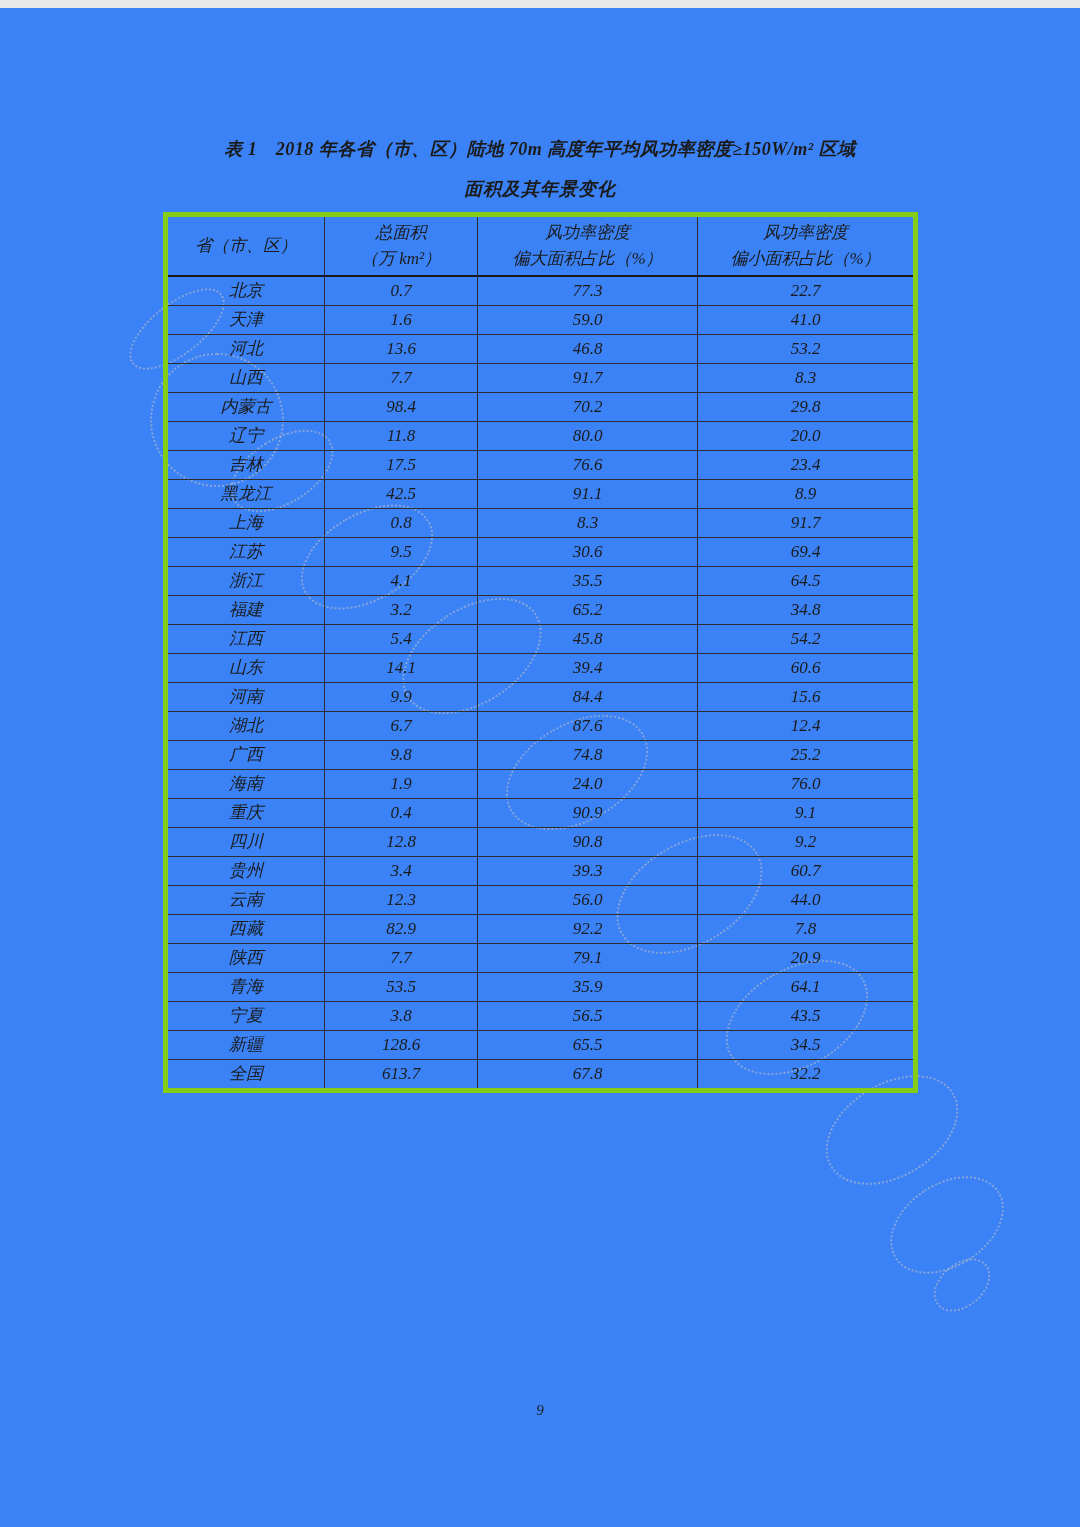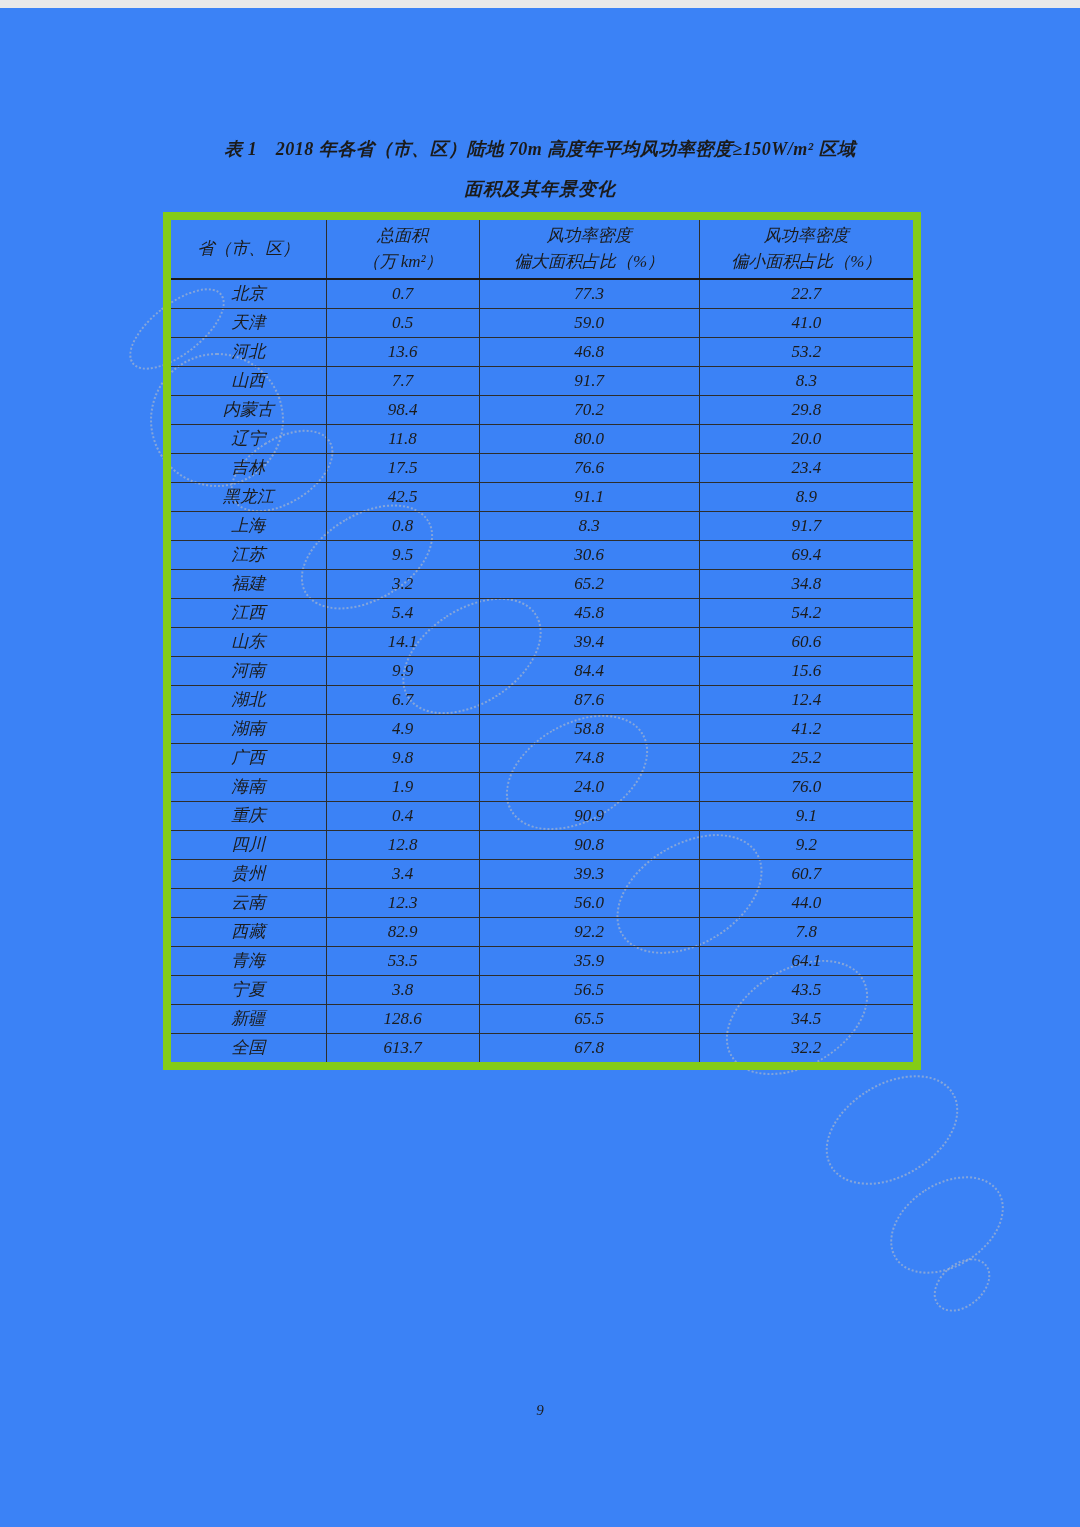--- a/index.html
+++ b/index.html
@@ -44,21 +44,21 @@
     background: transparent;
   }
   table.data th, table.data td {
     border: 1px solid #2d2d2d;
     text-align: center;
     vertical-align: middle;
     padding: 0;
     font-size: 17px;
     color: #1b1b1b;
   }
-  table.data { border: 8px solid #84cc16; }
+  table.data { border: 5px solid #84cc16; }
   table.data thead th {
     height: 58px;
     white-space: pre-line;
     line-height: 26px;
     font-weight: 400;
     border-bottom: 2px solid #1a1a1a;
   }
   table.data tbody td {
     height: 28px;
     line-height: 28px;
@@ -140,21 +140,21 @@
       </thead>
       <tbody>
           <tr>
             <td>北京</td>
             <td>0.7</td>
             <td>77.3</td>
             <td>22.7</td>
           </tr>
           <tr>
             <td>天津</td>
-            <td>0.5</td>
+            <td>1.6</td>
             <td>59.0</td>
             <td>41.0</td>
           </tr>
           <tr>
             <td>河北</td>
             <td>13.6</td>
             <td>46.8</td>
             <td>53.2</td>
           </tr>
           <tr>
@@ -193,20 +193,26 @@
             <td>8.3</td>
             <td>91.7</td>
           </tr>
           <tr>
             <td>江苏</td>
             <td>9.5</td>
             <td>30.6</td>
             <td>69.4</td>
           </tr>
           <tr>
+            <td>浙江</td>
+            <td>4.1</td>
+            <td>35.5</td>
+            <td>64.5</td>
+          </tr>
+          <tr>
             <td>福建</td>
             <td>3.2</td>
             <td>65.2</td>
             <td>34.8</td>
           </tr>
           <tr>
             <td>江西</td>
             <td>5.4</td>
             <td>45.8</td>
             <td>54.2</td>
@@ -223,26 +229,20 @@
             <td>84.4</td>
             <td>15.6</td>
           </tr>
           <tr>
             <td>湖北</td>
             <td>6.7</td>
             <td>87.6</td>
             <td>12.4</td>
           </tr>
           <tr>
-            <td>湖南</td>
-            <td>4.9</td>
-            <td>58.8</td>
-            <td>41.2</td>
-          </tr>
-          <tr>
             <td>广西</td>
             <td>9.8</td>
             <td>74.8</td>
             <td>25.2</td>
           </tr>
           <tr>
             <td>海南</td>
             <td>1.9</td>
             <td>24.0</td>
             <td>76.0</td>
@@ -271,20 +271,26 @@
             <td>56.0</td>
             <td>44.0</td>
           </tr>
           <tr>
             <td>西藏</td>
             <td>82.9</td>
             <td>92.2</td>
             <td>7.8</td>
           </tr>
           <tr>
+            <td>陕西</td>
+            <td>7.7</td>
+            <td>79.1</td>
+            <td>20.9</td>
+          </tr>
+          <tr>
             <td>青海</td>
             <td>53.5</td>
             <td>35.9</td>
             <td>64.1</td>
           </tr>
           <tr>
             <td>宁夏</td>
             <td>3.8</td>
             <td>56.5</td>
             <td>43.5</td>

